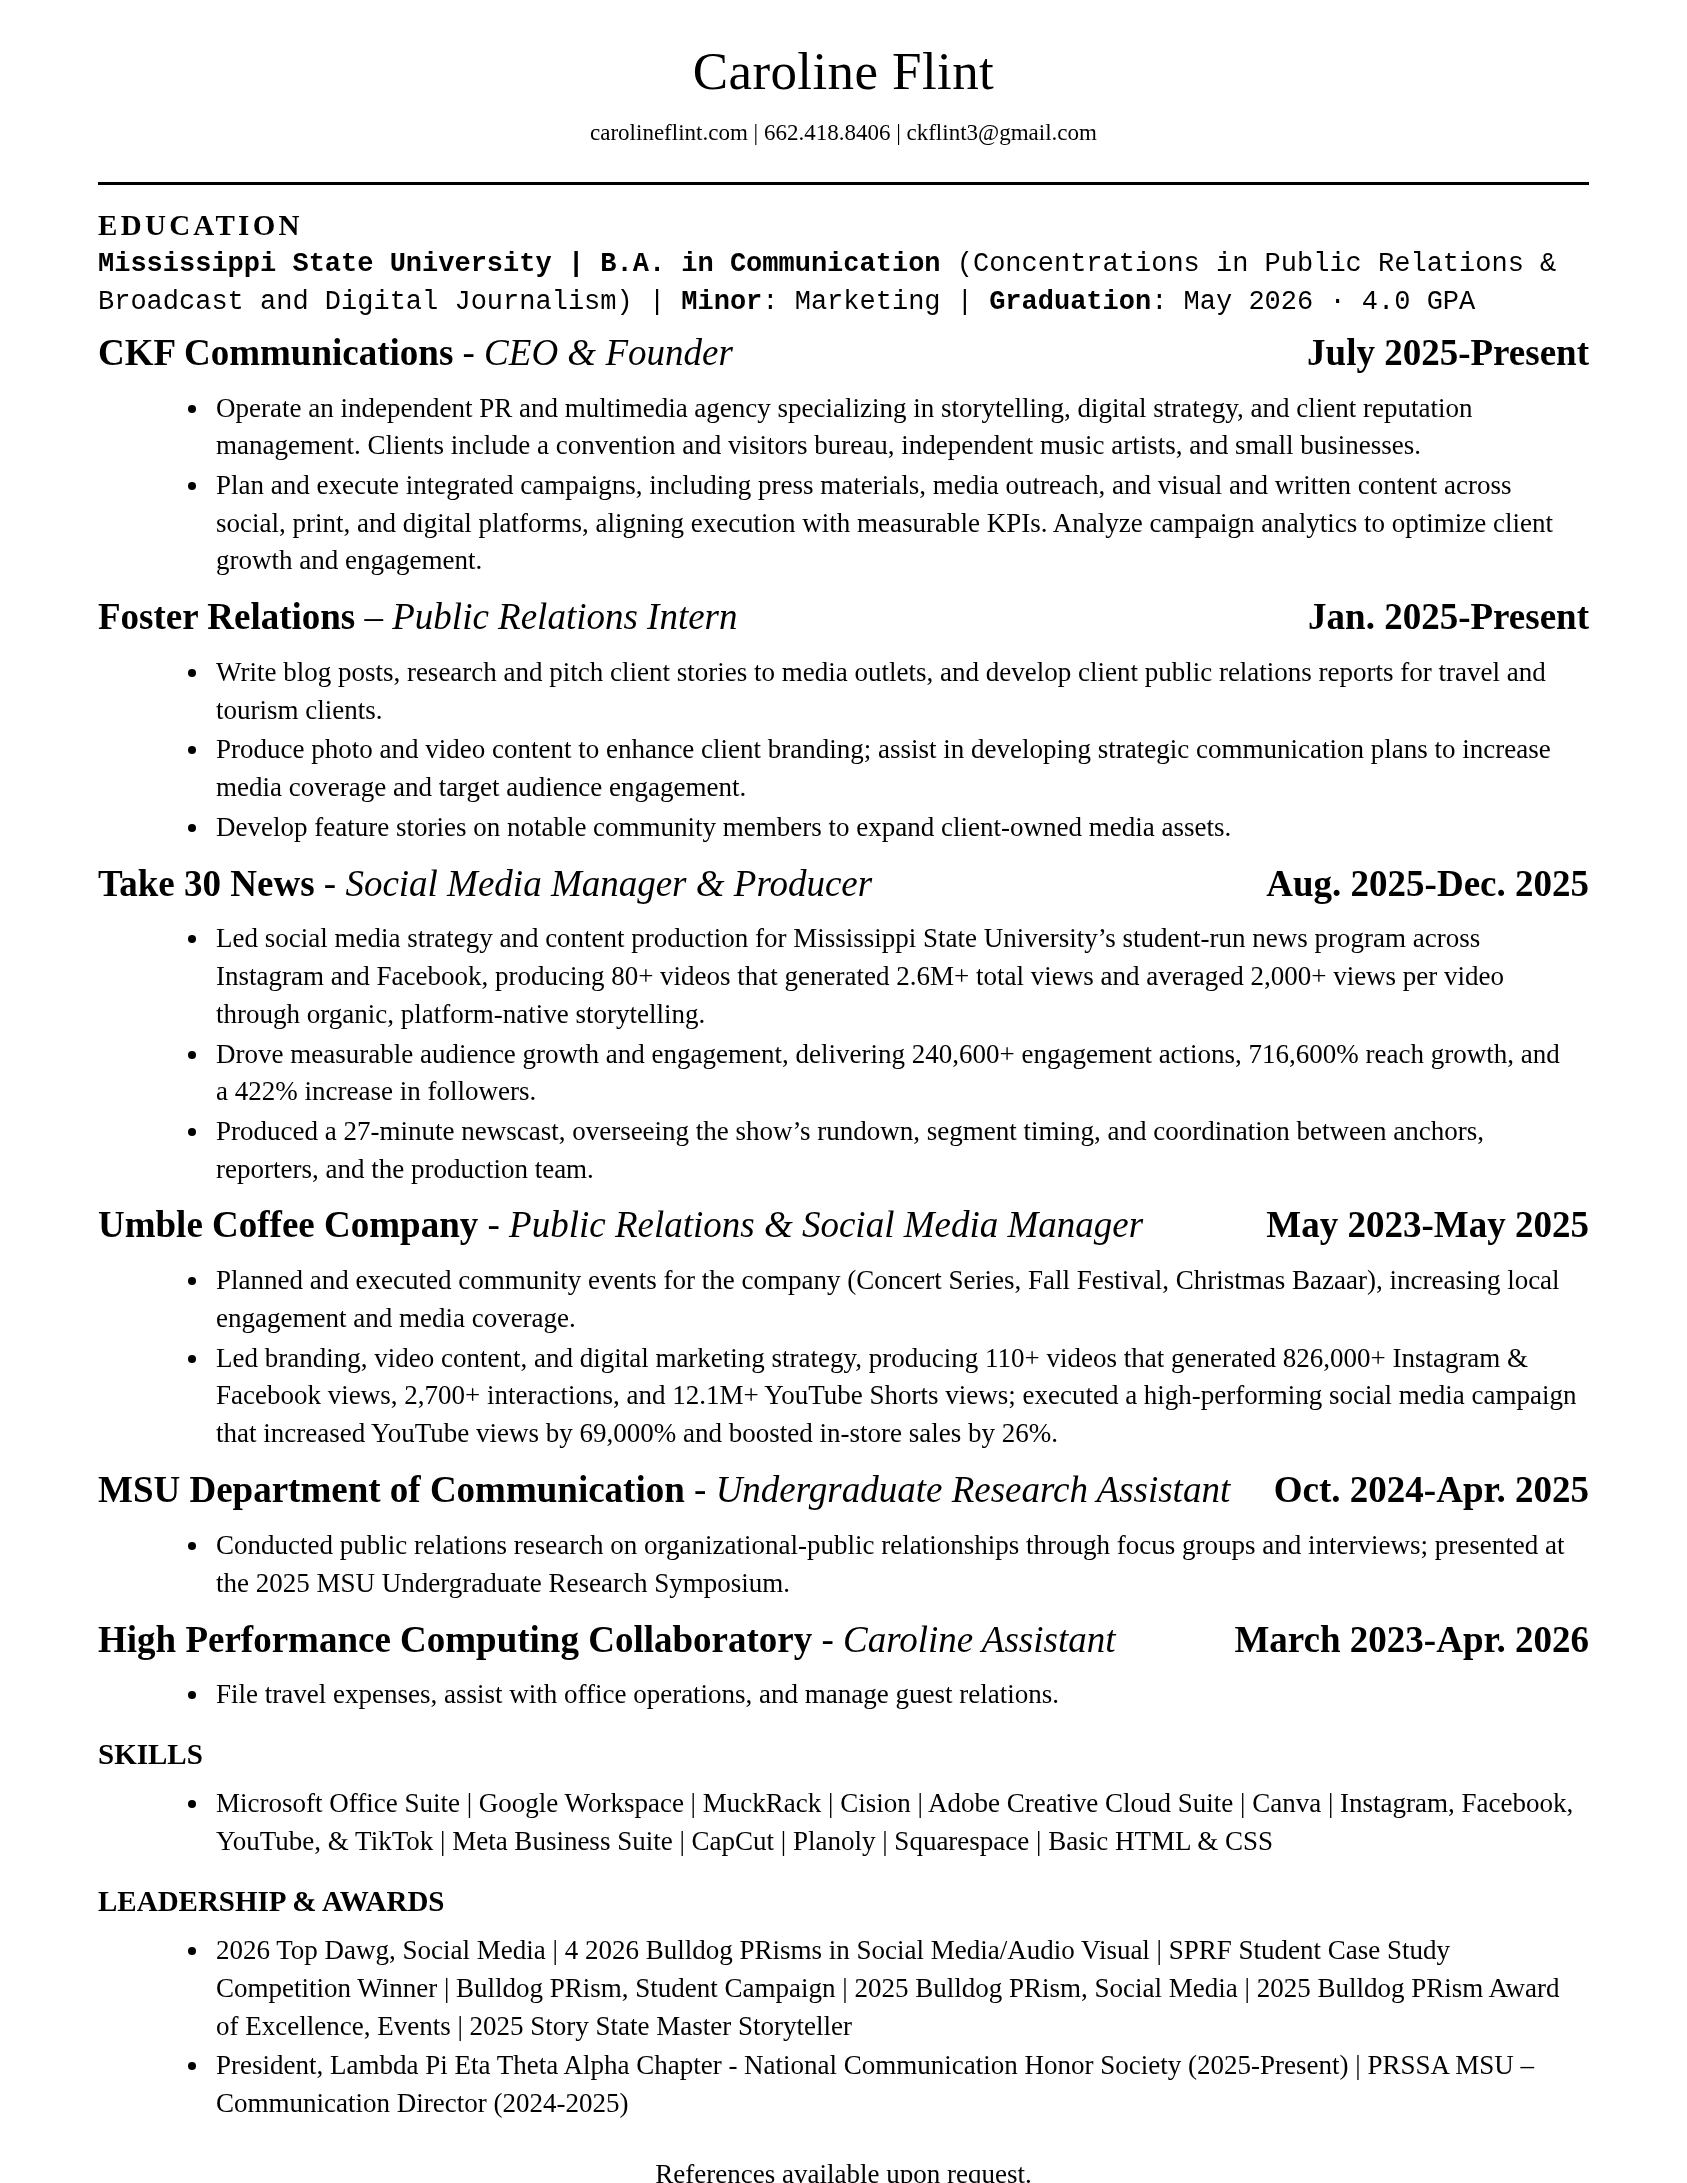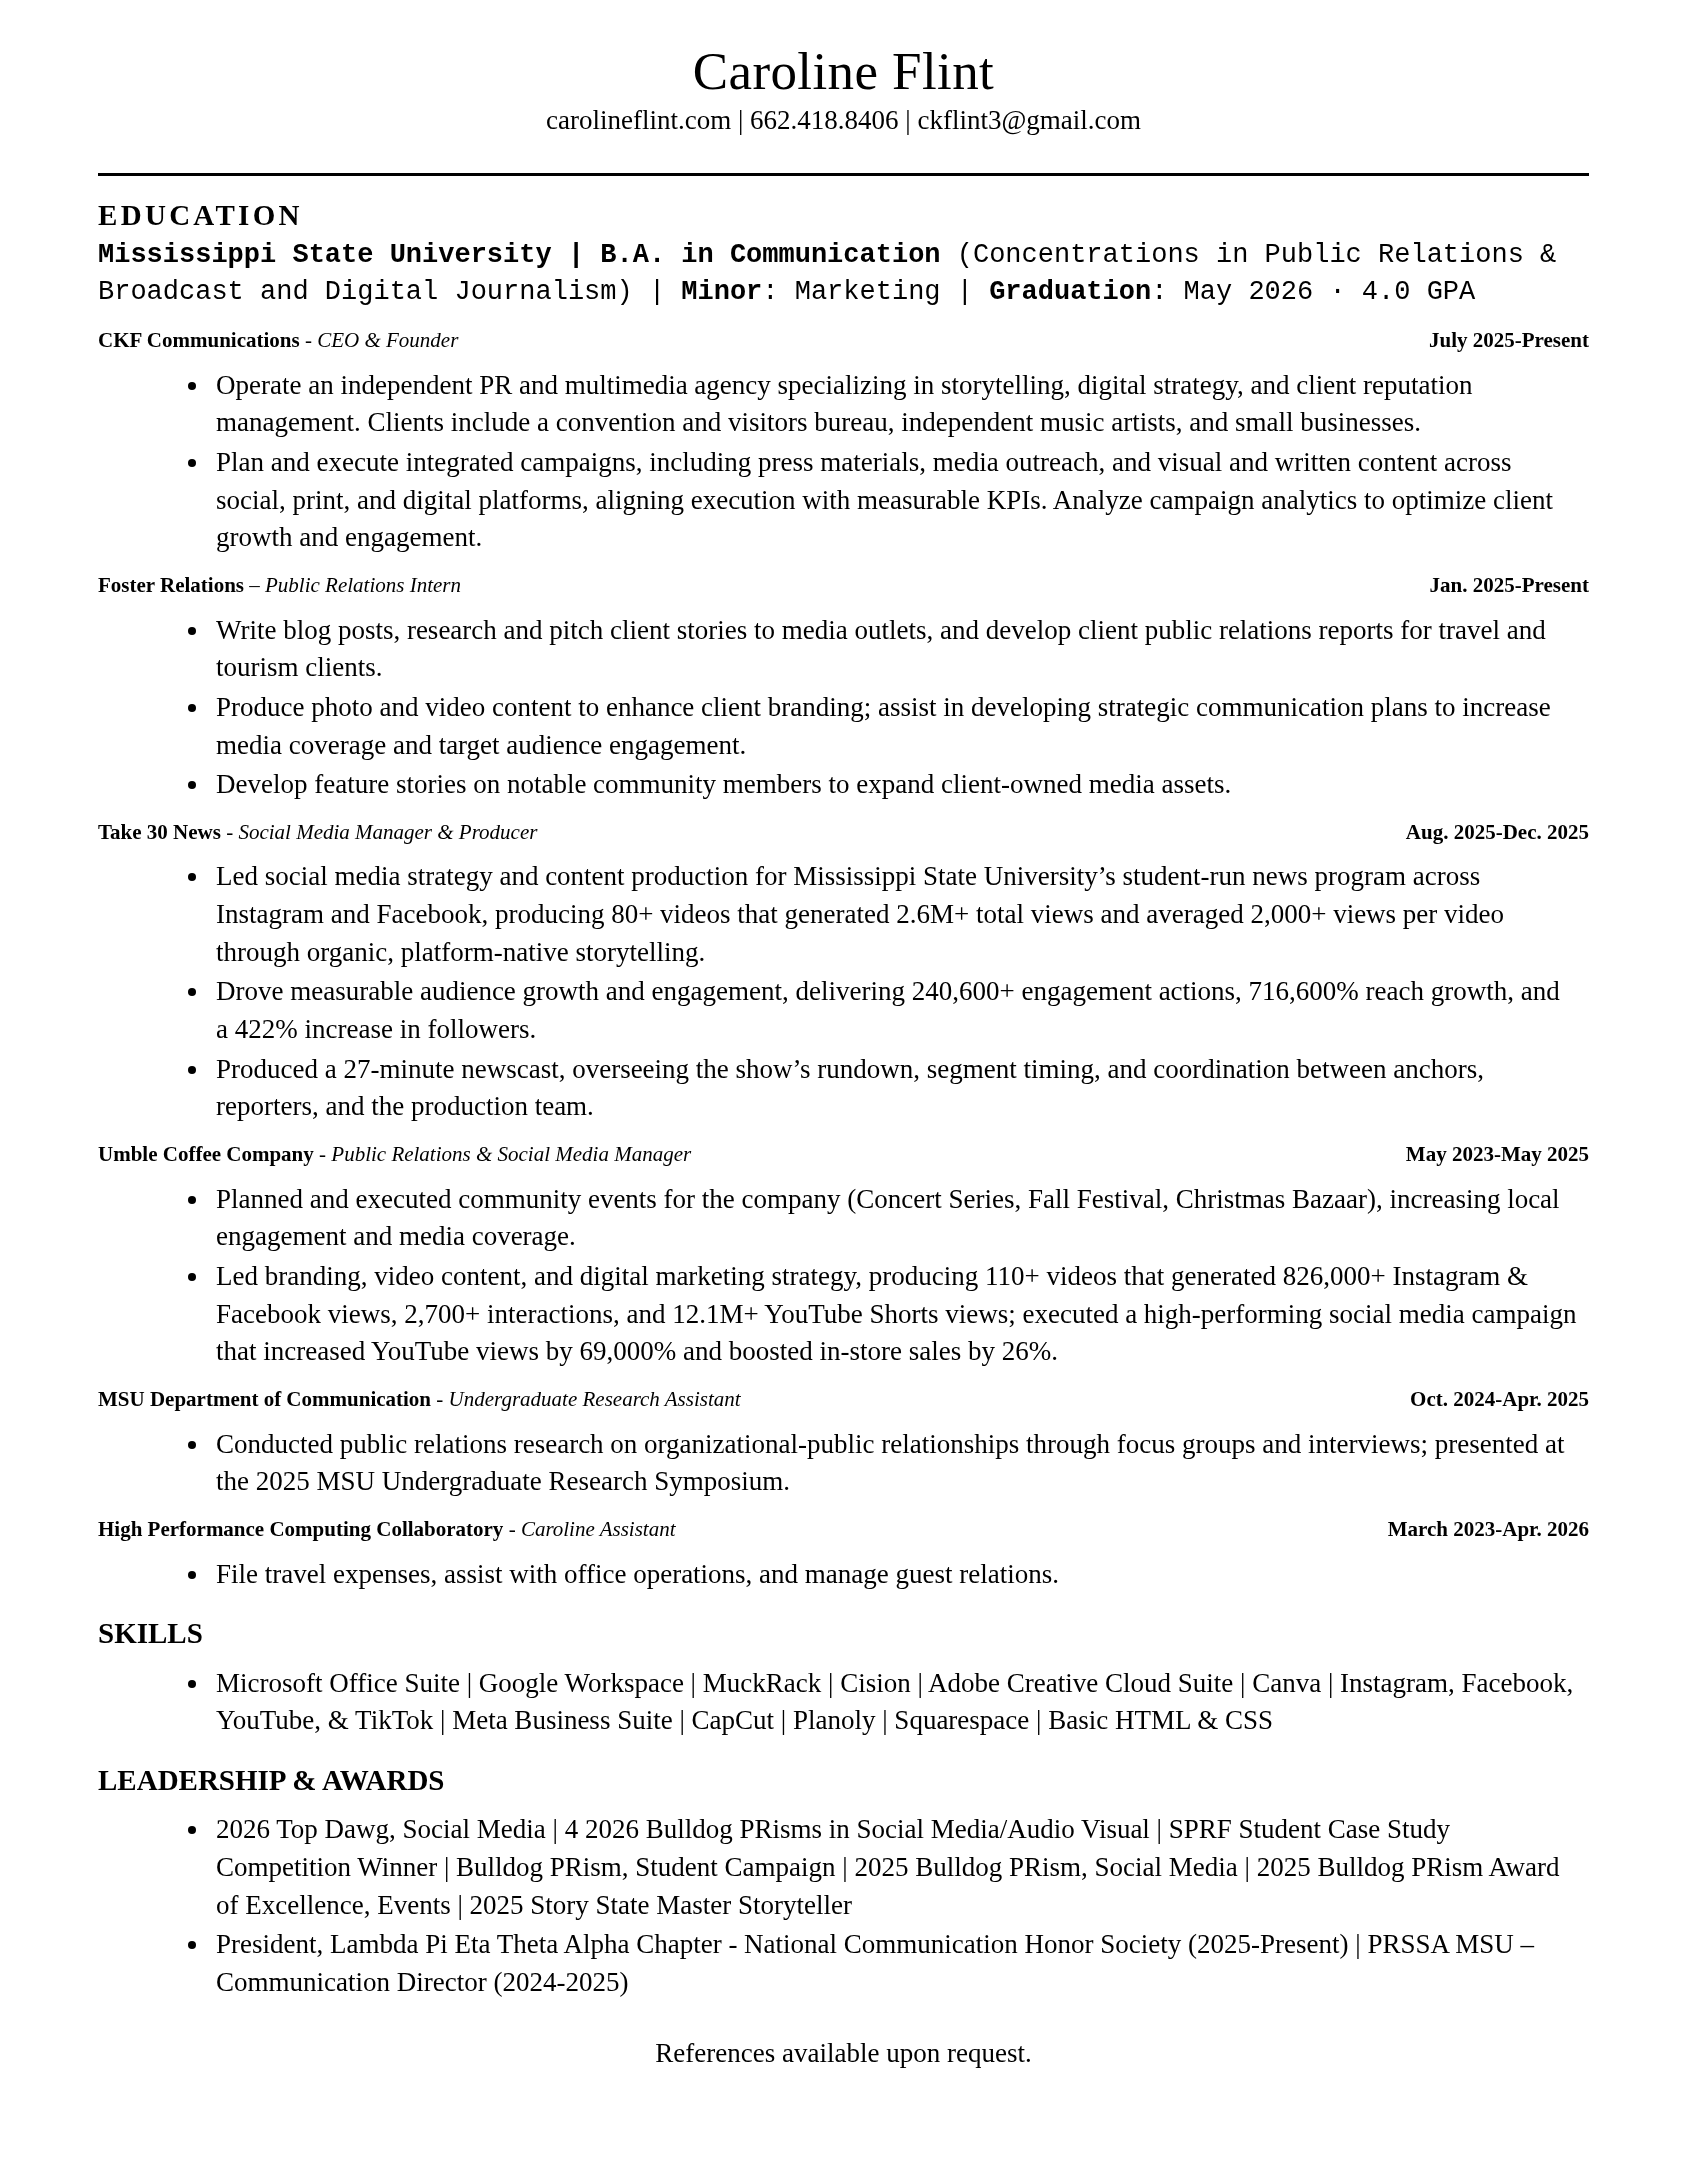--- a/index.html
+++ b/index.html
@@ -17,21 +17,22 @@
   .name {
     text-align: center;
     font-size: 53px;
     font-weight: 400;
     margin: 0;
     line-height: 1.15;
     letter-spacing: 0.4px;
   }
   .contact {
     text-align: center;
-    font-size: 27px;
+    font-size: 23px;
+    margin-top: 15px;
   }
   .rule {
     border: none;
     border-top: 3.3px solid #000000;
     margin: 33px 0 21.5px 0;
   }
 
   h2.section-heading {
     font-size: 29px;
     font-weight: 700;
@@ -40,22 +41,22 @@
   }
   h2.tracked { letter-spacing: 3.3px; }
   h2.first { margin-top: 5px; }
 
   .edu-line { margin: 1.7px 0 0 0; font-family: Liberation Mono, monospace; }
 
   .job-head {
     display: flex;
     justify-content: space-between;
     align-items: baseline;
-    margin-top: 14px;
-    font-size: 21px;
+    margin-top: 6px;
+    font-size: 37px;
     line-height: 1.35;
   }
   .job-left { }
   .company { font-weight: 700; }
   .sep { font-weight: 400; white-space: pre; }
   .job-title { font-style: italic; font-weight: 400; }
   .dates { font-weight: 700; white-space: nowrap; text-align: right; }
 
   ul.bullets {
     margin: 12px;

